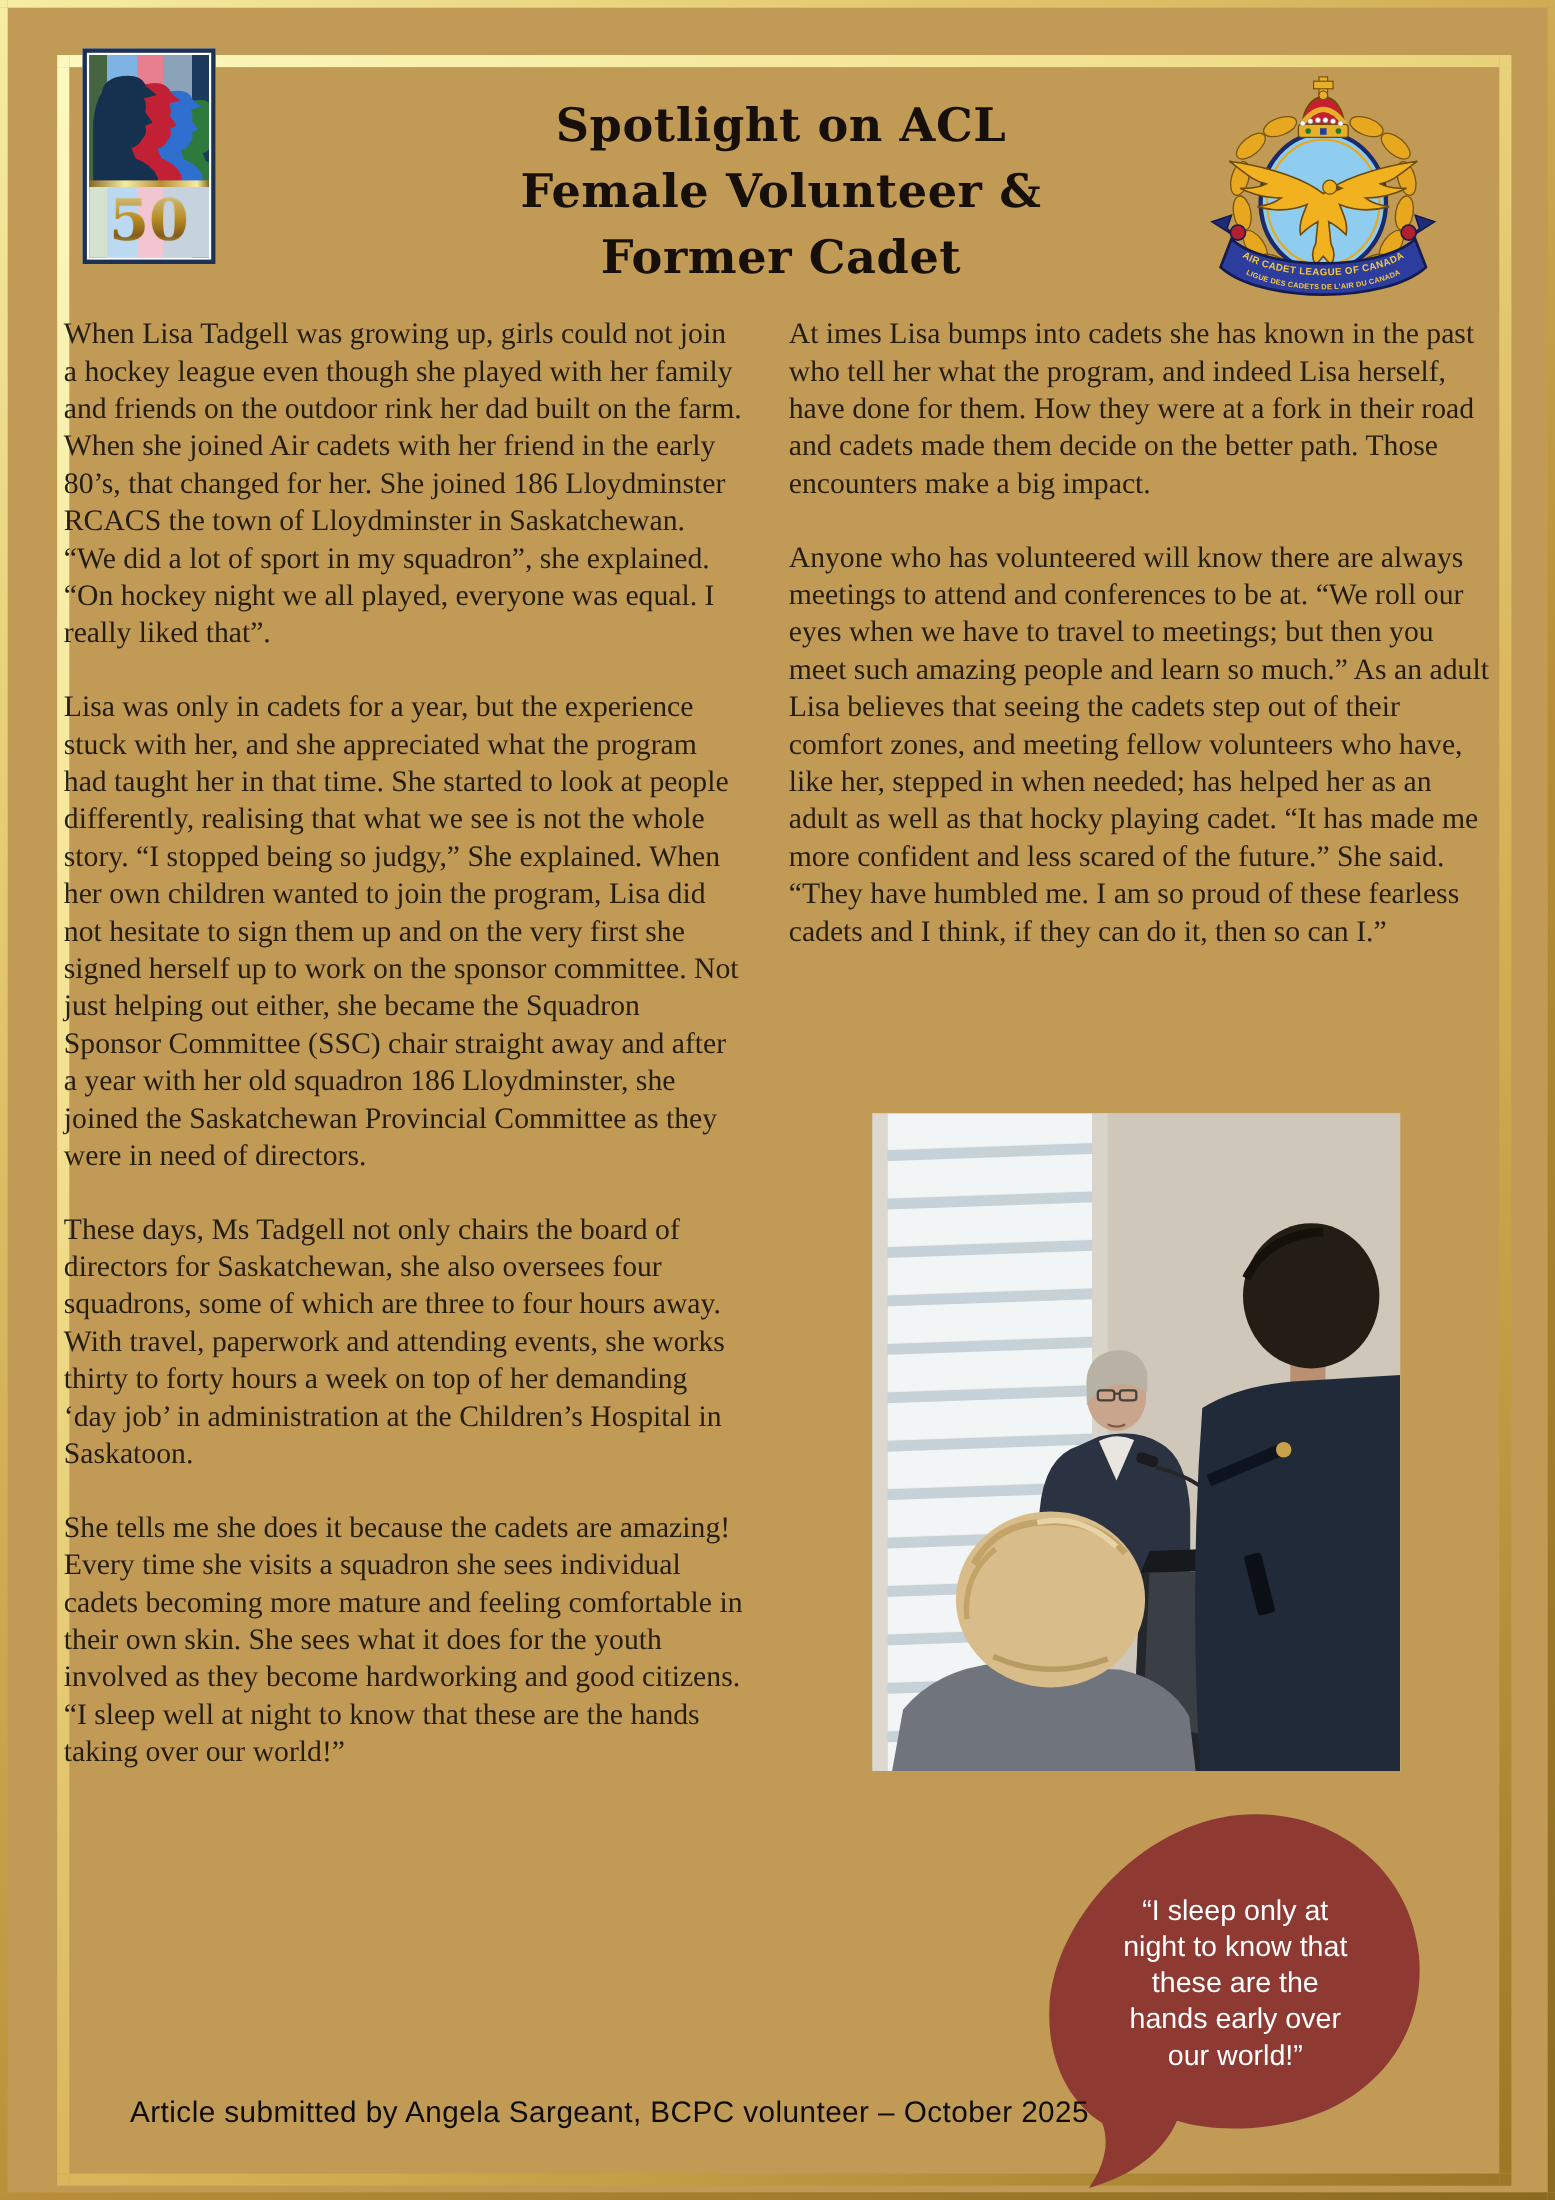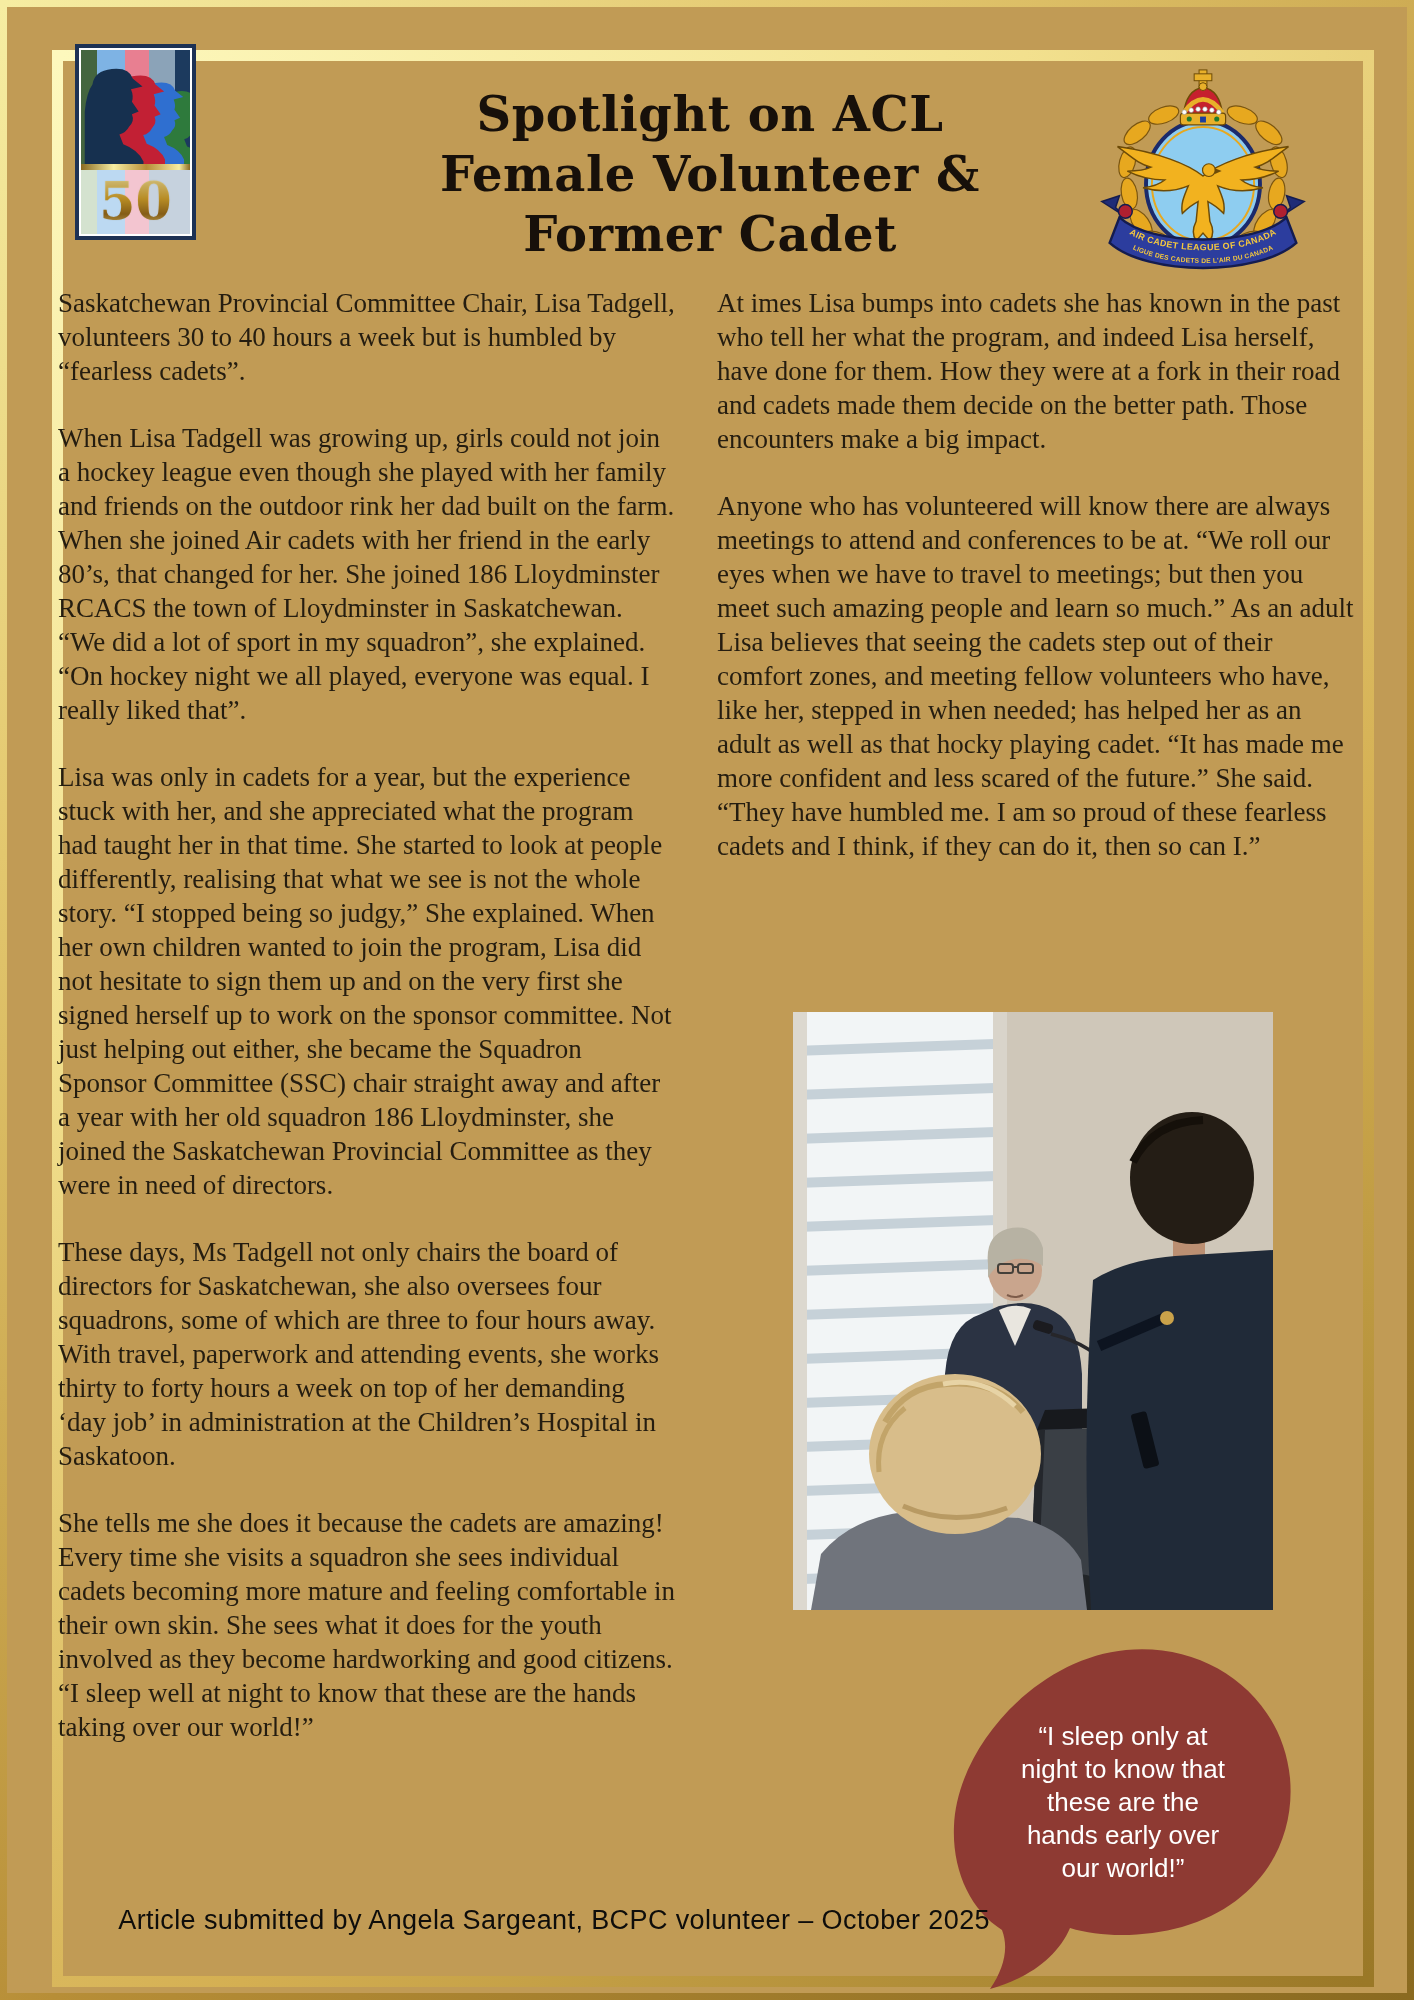--- a/index.html
+++ b/index.html
@@ -54,21 +54,21 @@
     font-size:52px;line-height:58px;font-weight:700;
     background:linear-gradient(180deg,#fdf3b0 10%,#d7a92f 45%,#8a611a 70%,#f3dd8a 95%);
     -webkit-background-clip:text;background-clip:text;color:transparent;
     text-shadow:0 0 1px rgba(122,85,16,.35);
   }
   .page-title{
     position:absolute;left:430px;top:84px;width:560px;margin:0;
     text-align:center;
     font-family:"DejaVu Serif",serif;
     font-weight:700;
-    font-size:48px;line-height:60px;
+    font-size:42px;line-height:60px;
     color:#17100a;
     letter-spacing:.5px;
   }
   .crest{position:absolute;left:1090px;top:52px;width:226px;height:252px;}
   
   .col{
     position:absolute;top:286px;
     font-size:27px;line-height:34px;
     color:#251d10;
   }
@@ -190,21 +190,20 @@
           <textPath href="#ribTop" startOffset="50%" text-anchor="middle">AIR CADET LEAGUE OF CANADA</textPath>
         </text>
         <text font-family="Liberation Sans, sans-serif" font-size="6.8" font-weight="bold" fill="#f5c83e" letter-spacing="0.2">
           <textPath href="#ribBot" startOffset="50%" text-anchor="middle">LIGUE DES CADETS DE L'AIR DU CANADA</textPath>
         </text>
       </g>
     </svg>
   </div>
 
   <div class="col col-left">
-    <p>Saskatchewan Provincial Committee Chair, Lisa Tadgell, volunteers 30 to 40 hours a week but is humbled by “fearless cadets”.</p>
     <p>When Lisa Tadgell was growing up, girls could not join a hockey league even though she played with her family and friends on the outdoor rink her dad built on the farm. When she joined Air cadets with her friend in the early 80’s, that changed for her. She joined 186 Lloydminster RCACS the town of Lloydminster in Saskatchewan. “We did a lot of sport in my squadron”, she explained. “On hockey night we all played, everyone was equal. I really liked that”.</p>
     <p>Lisa was only in cadets for a year, but the experience stuck with her, and she appreciated what the program had taught her in that time. She started to look at people differently, realising that what we see is not the whole story. “I stopped being so judgy,” She explained. When her own children wanted to join the program, Lisa did not hesitate to sign them up and on the very first she signed herself up to work on the sponsor committee. Not just helping out either, she became the Squadron Sponsor Committee (SSC) chair straight away and after a year with her old squadron 186 Lloydminster, she joined the Saskatchewan Provincial Committee as they were in need of directors.</p>
     <p>These days, Ms Tadgell not only chairs the board of directors for Saskatchewan, she also oversees four squadrons, some of which are three to four hours away. With travel, paperwork and attending events, she works thirty to forty hours a week on top of her demanding ‘day job’ in administration at the Children’s Hospital in Saskatoon.</p>
     <p>She tells me she does it because the cadets are amazing! Every time she visits a squadron she sees individual cadets becoming more mature and feeling comfortable in their own skin.  She sees what it does for the youth involved as they become hardworking and good citizens. “I sleep well at night to know that these are the hands taking over our world!”</p>
   </div>
 
   <div class="col col-right">
     <p>At imes Lisa bumps into cadets she has known in the past who tell her what the program, and indeed Lisa herself, have done for them. How they were at a fork in their road and cadets made them decide on the better path. Those encounters make a big impact.</p>
     <p>Anyone who has volunteered will know there are always meetings to attend and conferences to be at. “We roll our eyes when we have to travel to meetings; but then you meet such amazing people and learn so much.” As an adult Lisa believes that seeing the cadets step out of their comfort zones, and meeting fellow volunteers who have, like her, stepped in when needed; has helped her as an adult as well as that hocky playing cadet. “It has made me more confident and less scared of the future.” She said. “They have humbled me. I am so proud of these fearless cadets and I think, if they can do it, then so can I.”</p>
   </div>

